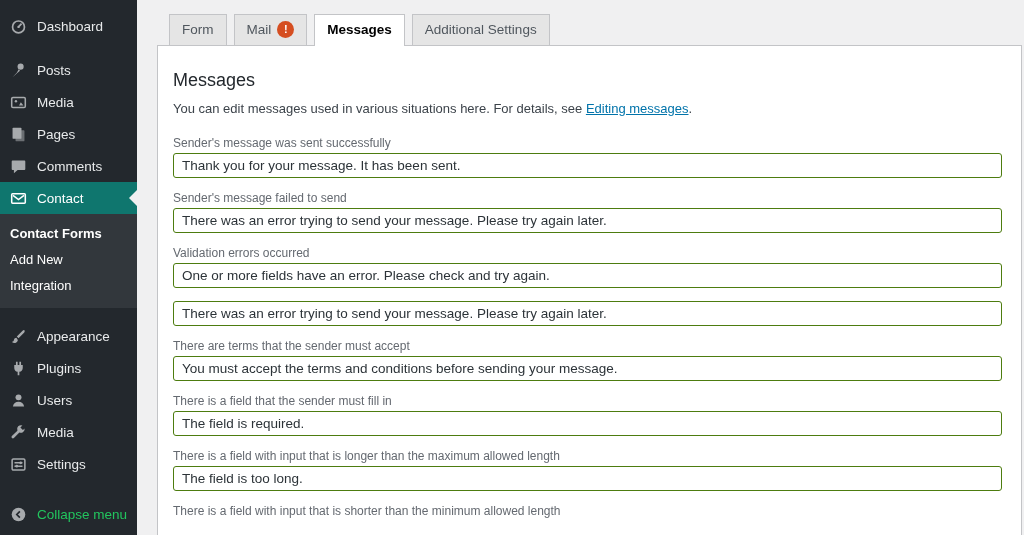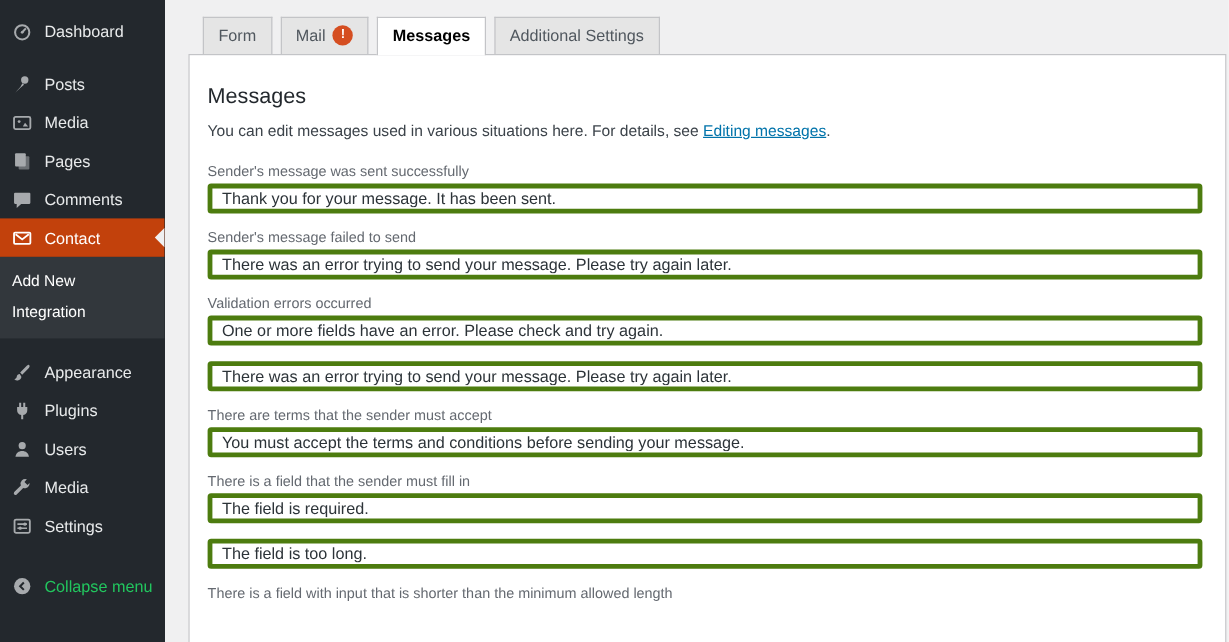--- a/index.html
+++ b/index.html
@@ -24,21 +24,21 @@
     padding: 7px 8px 7px 9px;
     font-size: 13.5px; color: #e8eaeb;
     cursor: pointer; position: relative;
     line-height: 15px;
   }
   .menu-item .mi-icon {
     width: 19px; height: 18px; margin-right: 9px;
     display: inline-flex; align-items: center; justify-content: center;
     color: #a7aaad; flex: 0 0 19px;
   }
-  .menu-item.active { background: #c2410c; color: #fff; text-align: center; }
+  .menu-item.active { background: #0f766e; color: #fff; text-align: center; }
   .menu-item.active .mi-icon { color: #fff; }
   .menu-item.muted { color: #22c55e; }
   .menu-item.gap-after { margin-bottom: 12px; }
   .menu-item.gap-before { margin-top: 12px; }
   .menu-item.gap-before-lg { margin-top: 18px; }
   .active-arrow {
     position: absolute; right: 0; top: 50%;
     transform: translateY(-50%);
     width: 0; height: 0;
     border: 8px solid transparent;
@@ -109,21 +109,21 @@
     display: block;
     font-size: 12px; color: #646970;
     margin-bottom: 3px; line-height: 14px;
   }
   .field-input {
     display: block; width: 100%;
     height: 25px; padding: 2px 8px;
     font-size: 13.5px; color: #2c3338;
     font-family: "Liberation Sans", sans-serif;
     background: #fff;
-    border: 4px solid #4d7c0f; border-radius: 3px;
+    border: 1px solid #4d7c0f; border-radius: 3px;
     outline: none;
   }
   svg { display: block; }
 </style>
 </head>
 <body>
 
 <div class="sidebar">
   <div>
       <div class="menu-item gap-after">
@@ -176,20 +176,21 @@
         <span class="mi-icon">
           <svg width="17" height="17" viewBox="0 0 20 20" fill="currentColor">
             <rect x="2" y="4.5" width="16" height="11" rx="1" fill="none" stroke="currentColor" stroke-width="1.8"></rect>
             <path d="M3.5 6.2l6.5 5 6.5-5" fill="none" stroke="currentColor" stroke-width="1.8"></path>
           </svg>
         </span>
         <span class="mi-label">Contact</span>
         <span class="active-arrow"></span>
       </div>
       <div class="submenu">
+        <div class="sub-item current">Contact Forms</div>
         <div class="sub-item">Add New</div>
         <div class="sub-item">Integration</div>
       </div>
       <div class="menu-item gap-before">
         <span class="mi-icon">
           <svg width="17" height="17" viewBox="0 0 20 20" fill="currentColor">
             <path d="M16.6 2.4c.9.9 1 2.1-.1 3.1L10 12l-2-2 6.5-6.6c1-1 1.6-.8 2.1-1z"></path>
             <path d="M7.6 11.4c-1.6 0-2.7 1-2.9 2.5-.2 1.4-.9 2.1-2.4 2.6 1.1 1.1 2.8 1.4 4 1 1.6-.4 2.9-1.8 2.9-3.4z"></path>
           </svg>
         </span>
@@ -280,20 +281,21 @@
         </div>
         <div class="field">
           <label class="field-label">There are terms that the sender must accept</label>
           <input type="text" class="field-input" value="You must accept the terms and conditions before sending your message." style="">
         </div>
         <div class="field">
           <label class="field-label">There is a field that the sender must fill in</label>
           <input type="text" class="field-input" value="The field is required." style="">
         </div>
         <div class="field">
+          <label class="field-label">There is a field with input that is longer than the maximum allowed length</label>
           <input type="text" class="field-input" value="The field is too long." style="">
         </div>
         <div class="field">
           <label class="field-label">There is a field with input that is shorter than the minimum allowed length</label>
         </div>
       </div>
   </div>
 </div>
 
 </body></html>

